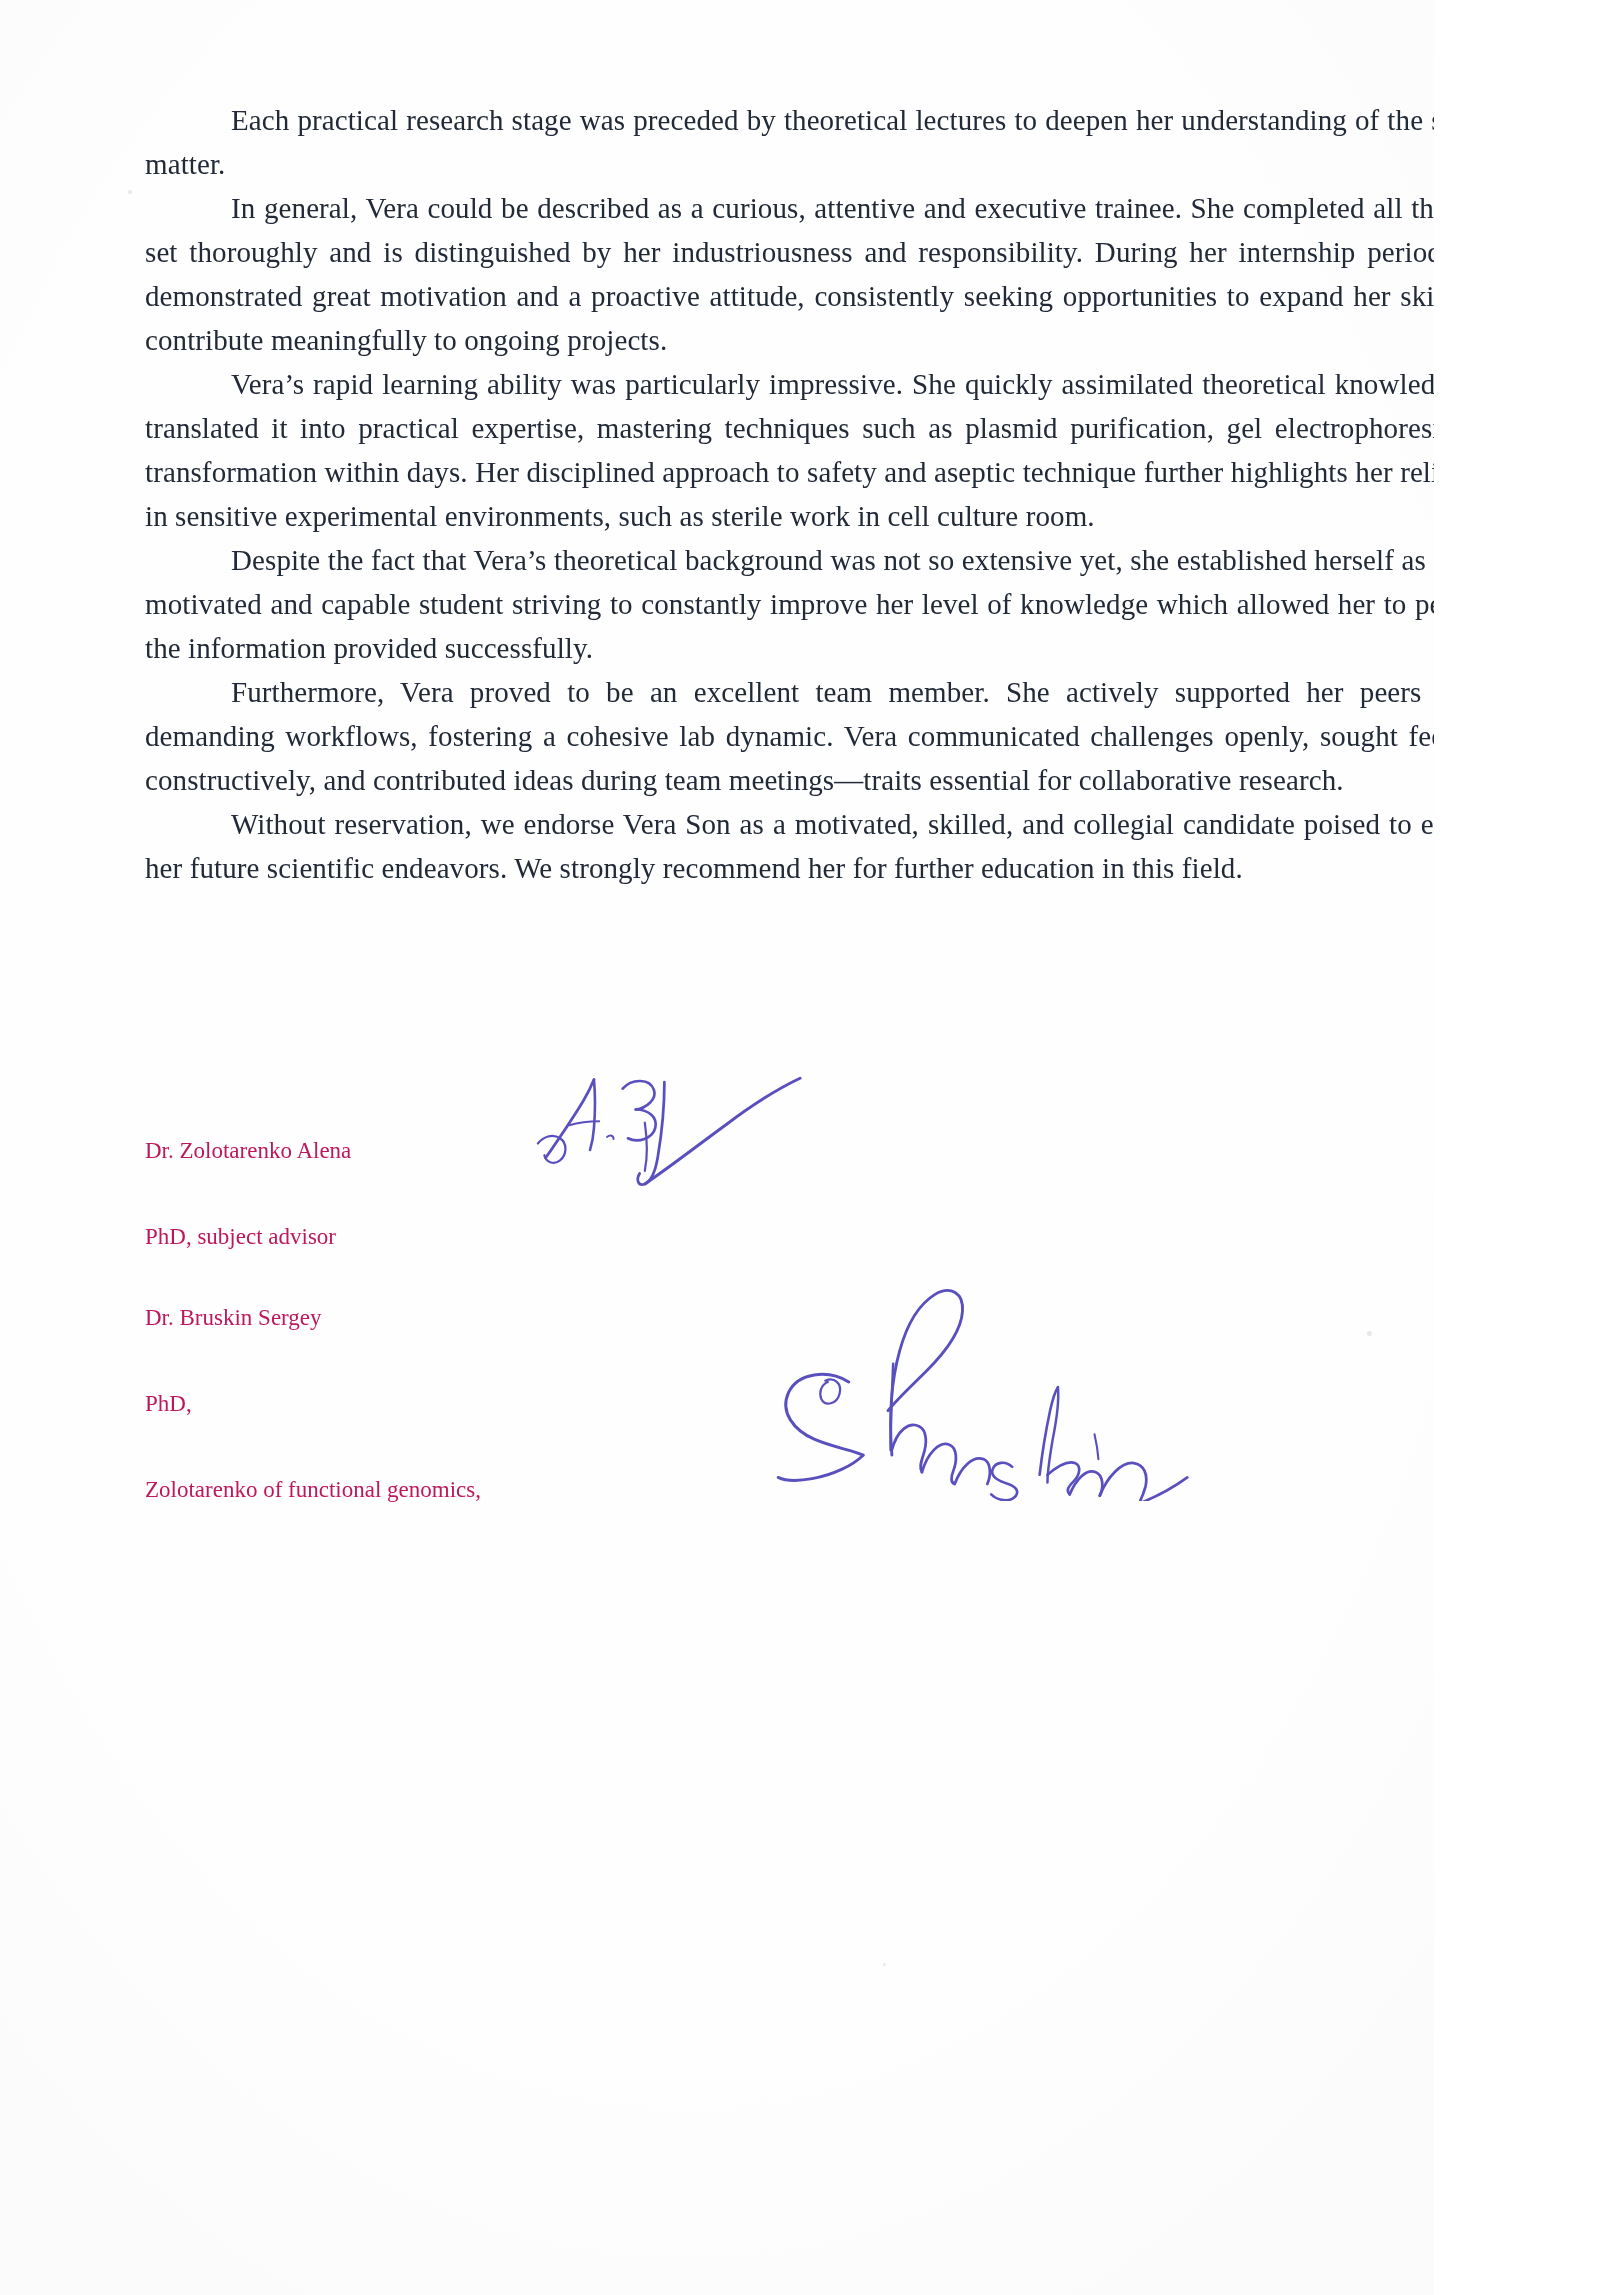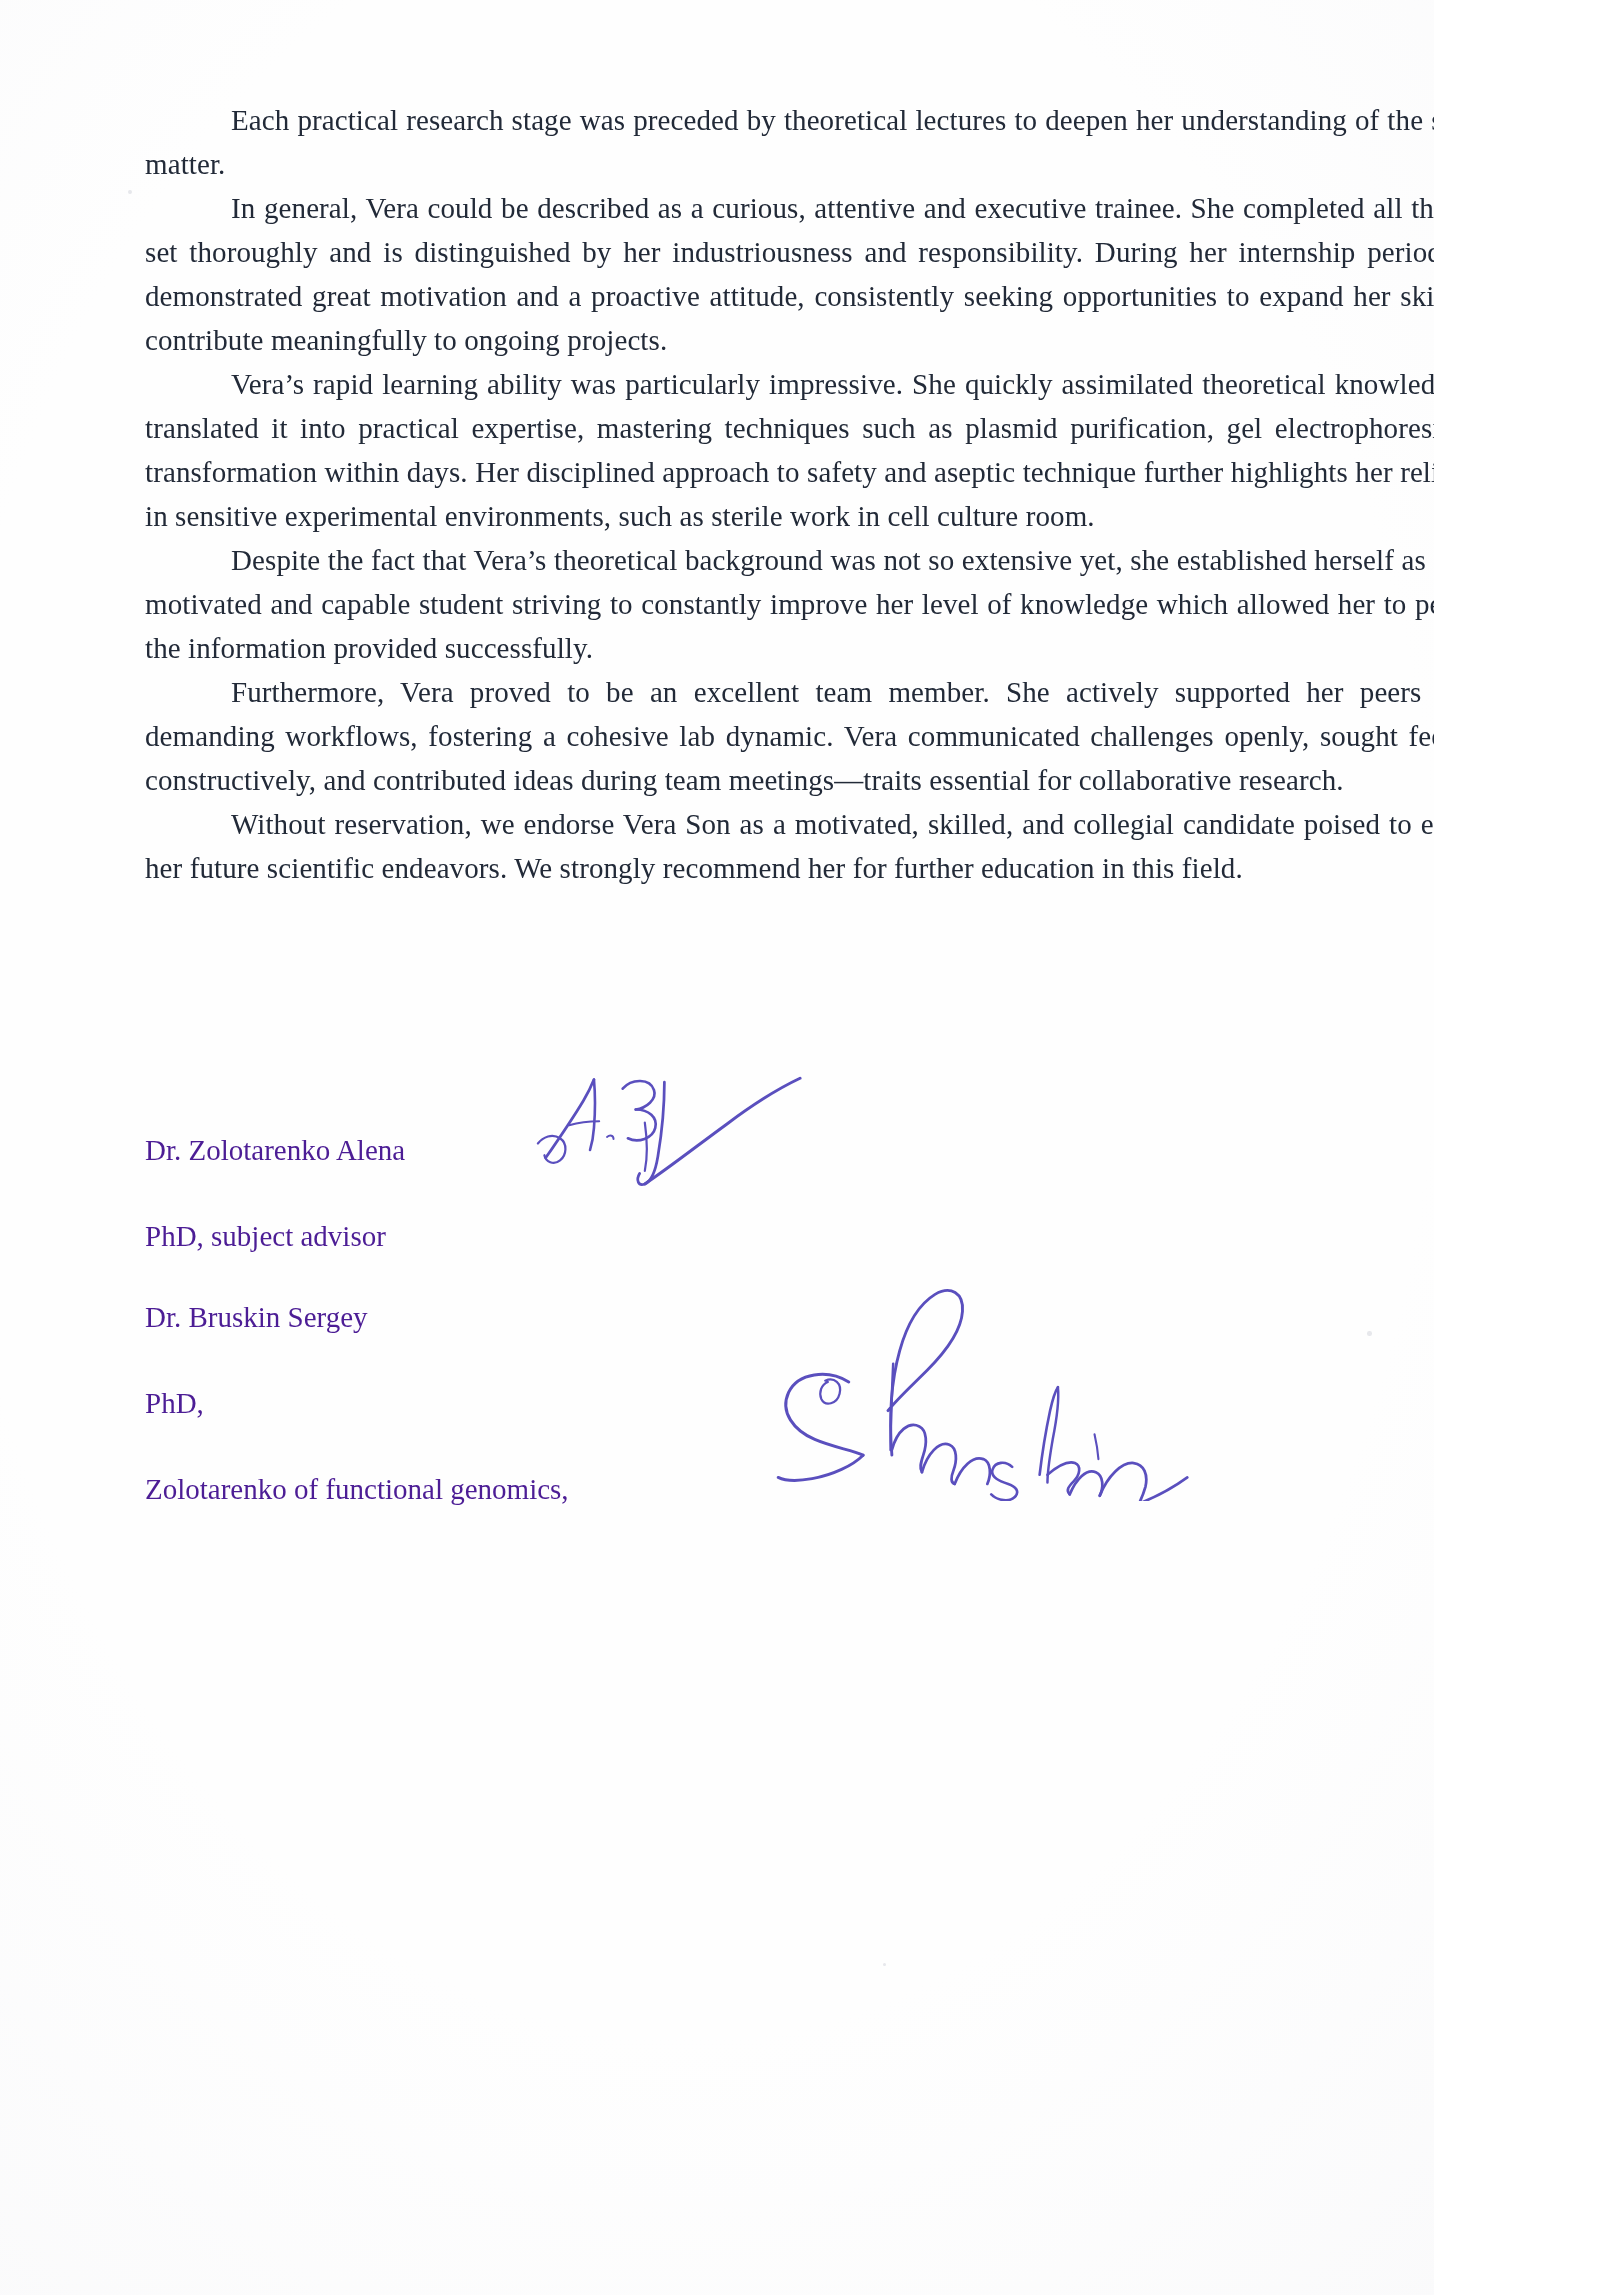--- a/index.html
+++ b/index.html
@@ -35,23 +35,23 @@
     text-align: justify;
     text-indent: 86px;
     font-size: 29px;
     line-height: 44px;
     letter-spacing: 0.1px;
     color: #222a38;
   }
   
   .sig-block {
     position: absolute;
-    font-size: 29px;
+    font-size: 23px;
     line-height: 43px;
-    color: #4c1d95;
+    color: #be185d;
     white-space: pre-line;
   }
   #sig-block-advisor { left: 145px; top: 1086px; }
   #sig-block-head    { left: 145px; top: 1253px; font-family: Liberation Serif, serif; }
   .sig-line { display: block; }
 
   .signature {
     position: absolute;
     pointer-events: none;
   }

